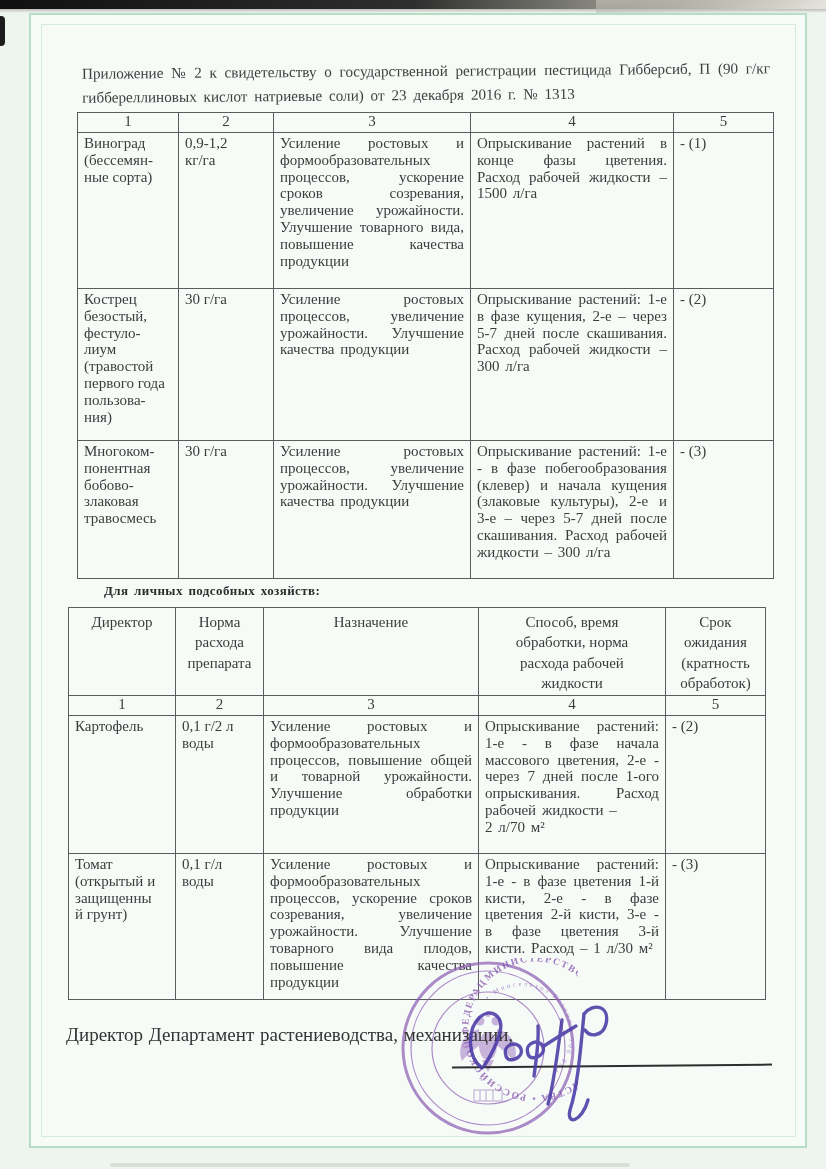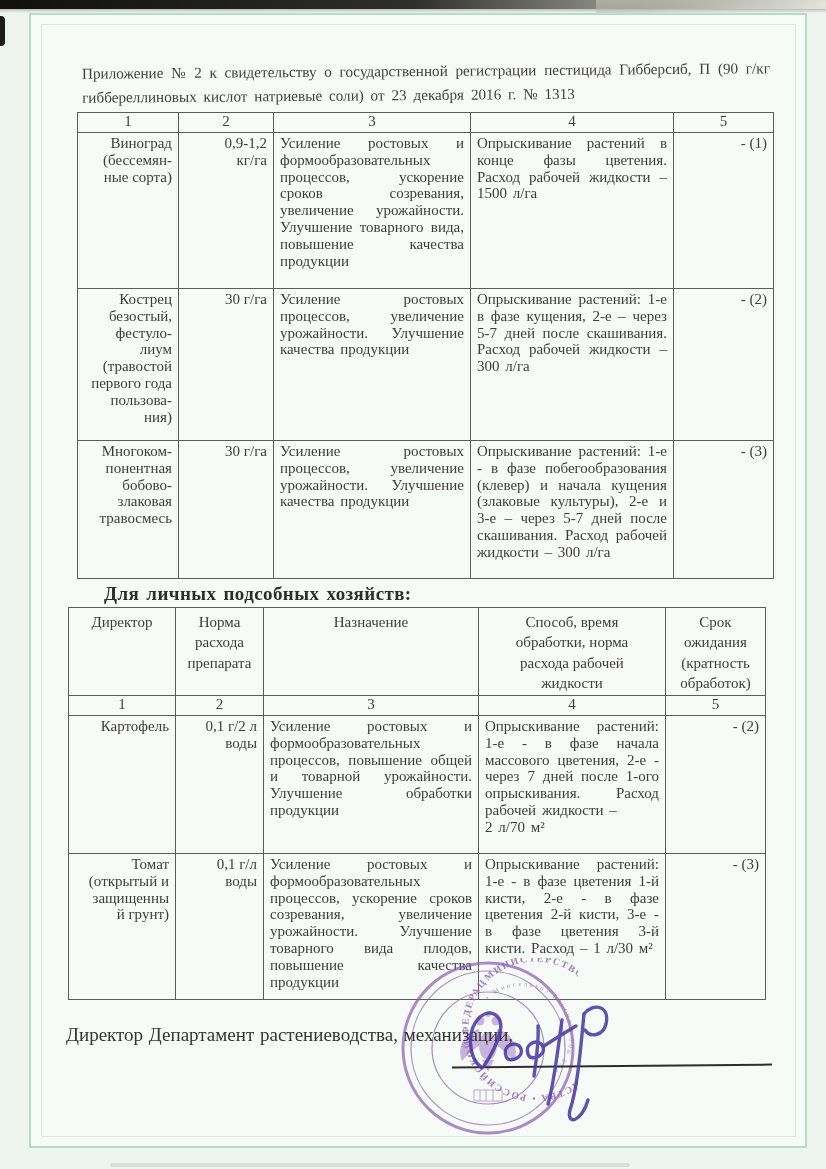--- a/index.html
+++ b/index.html
@@ -17,29 +17,29 @@
   .bottom-streak{position:absolute;left:110px;bottom:2px;width:520px;height:4px;background:#c6ccc5;opacity:.55;border-radius:2px;}
   
   .frame-outer{position:absolute;left:29px;top:13px;right:19px;bottom:21px;
     border:2px solid #b7ddc6;background:#f7fbf7;}
   .frame-inner{position:absolute;left:41px;top:24px;right:30px;bottom:32px;border:1px solid #d5ebdc;}
   
   .header-par{position:absolute;left:82px;top:44px;width:688px;font-size:15.2px;line-height:1.6;
     text-align:justify;color:#3f3f3f;transform:rotate(-0.45deg);word-spacing:3px;}
   
   table{border-collapse:collapse;table-layout:fixed;}
-  td{border:1px solid #5c5c5c;vertical-align:top;padding:2px 6px 2px 6px;font-size:15px;line-height:1.12;color:#3c3c3c;text-align:right;}
+  td{border:1px solid #5c5c5c;vertical-align:top;padding:2px 6px 2px 6px;font-size:15px;line-height:1.12;color:#3c3c3c;}
   .num-row td{text-align:center;height:19px;padding:0 2px;}
   .prewrap{white-space:pre-line;}
   .justify{text-align:justify;word-spacing:2px;}
   .center{}
   .table1{position:absolute;left:77px;top:112px;}
   .table2{position:absolute;left:68px;top:607px;}
   .t2-head td{text-align:center;padding-top:4px;line-height:1.35;}
-  .section-heading{position:absolute;left:104px;top:583px;font-size:19px;font-weight:bold;
+  .section-heading{position:absolute;left:104px;top:583px;font-size:13px;font-weight:bold;
     color:#2d2d2d;letter-spacing:.4px;word-spacing:2px;}
   
   .sig-block{position:absolute;left:66px;top:1021px;font-size:19px;line-height:1.5;color:#343434;word-spacing:1px;}
   .sig-line{position:absolute;left:452px;top:1065px;width:320px;height:2px;background:#2e2e2e;transform:rotate(-0.5deg);}
   .stamp-svg{position:absolute;left:398px;top:958px;width:180px;height:180px;filter:blur(.4px);}
   .ink-svg{position:absolute;left:438px;top:998px;width:245px;height:135px;}
 </style>
 </head>
 <body>
 

